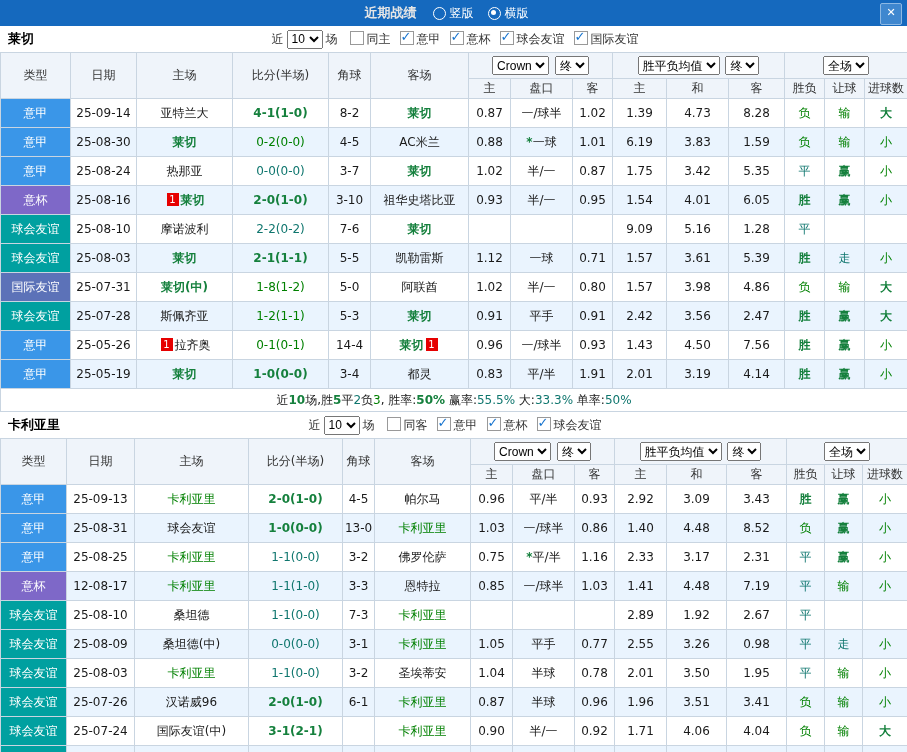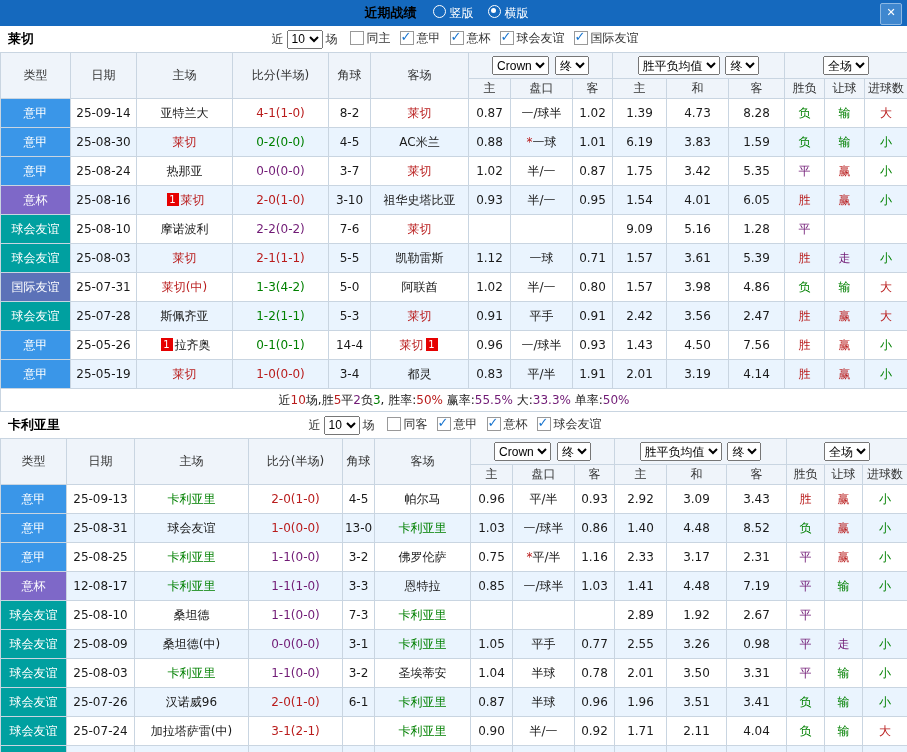--- a/index.html
+++ b/index.html
@@ -1,48 +1,48 @@
 <!DOCTYPE html>
 <html><head>
 <meta charset="utf-8">
 <style>
   html,body{margin:0;padding:0;}
   body{font-family:"DejaVu Sans","Liberation Sans",sans-serif;font-size:12px;color:#1a1a1a;background:#fff;}
   .app{width:907px;height:752px;overflow:hidden;background:#fff;position:relative;}
 
   .titlebar{height:26px;background:#1569BE;display:flex;align-items:center;justify-content:center;position:relative;color:#fff;}
-  .titlebar .title{color:#000000;font-weight:bold;font-size:13px;margin-right:16px;}
-  .radio-opt{display:inline-flex;align-items:flex-start;gap:4px;margin-right:14px;cursor:pointer;}
+  .titlebar .title{color:#e5e5e5;font-weight:bold;font-size:13px;margin-right:16px;}
+  .radio-opt{display:inline-flex;align-items:center;gap:4px;margin-right:14px;cursor:pointer;}
   .radio{width:11px;height:11px;border:1px solid #fff;border-radius:50%;display:inline-block;position:relative;}
   .radio.checked::after{content:"";position:absolute;left:2px;top:2px;width:5px;height:5px;border-radius:50%;background:#fff;}
   .close-btn{position:absolute;right:5px;top:3px;width:20px;height:20px;background:#3F87CF;border:1px solid #8CB8E4;border-radius:2px;color:#fff;text-align:center;line-height:18px;font-size:11px;cursor:pointer;}
 
   .section-bar{height:26px;position:relative;display:flex;align-items:center;background:#fff;}
   .team-name{position:absolute;left:8px;font-weight:bold;font-size:13px;color:#000;}
   .filters{margin:0 auto;display:flex;align-items:center;}
   .filters .flabel{margin:0 3px;color:#333;}
   .count-select{height:19px;font-size:12px;}
-  .cb-label{display:inline-flex;align-items:center;margin-left:9px;cursor:pointer;color:#333;}
+  .cb-label{display:inline-flex;align-items:flex-start;margin-left:9px;cursor:pointer;color:#333;}
   .cb{width:12px;height:12px;border:1px solid #999;background:#fff;display:inline-block;position:relative;margin-right:3px;}
   .cb.checked::after{content:"✓";position:absolute;left:0;top:-3px;color:#1673CE;font-weight:bold;font-size:13px;}
 
   table.grid{width:907px;border-collapse:collapse;table-layout:fixed;}
   .grid th,.grid td{border:1px solid #C9D5E1;text-align:center;white-space:nowrap;overflow:hidden;padding:0;}
   .grid thead th{background:#EFF4FA;font-weight:normal;color:#333;}
   .grid thead tr.h1 th{height:25px;}
   .grid thead tr.h2 th{height:19px;}
   .grid tbody td{height:28px;background:#fff;}
   .grid tbody tr:nth-child(even) td{background:#EAF4FE;}
   .grid select{height:19px;font-size:12px;margin:0 1px;vertical-align:middle;max-width:95%;}
   .type-cell{color:#fff !important;}
   .badge{display:inline-block;background:#E60000;color:#fff;font-size:10px;min-width:10px;height:13px;line-height:13px;padding:0 1px;margin:0 2px;vertical-align:1px;}
   .summary-cell{height:22px;background:#fff;font-size:12px;}
-  .t-r{color:#b91c1c;}
+  .t-r{color:#15803d;font-weight:bold;}
   .t-g{color:#008000;}
-  .t-b{color:#701a75;margin-top:24px;}
+  .t-b{color:#0f766e;margin-top:24px;}
   .t-k{color:#1a1a1a;}
 </style>
 </head>
 <body>
 
 <div class="app">
   <div class="titlebar">
     <span class="title">近期战绩</span>
     <span class="radio-opt">
       <span class="radio"></span>
@@ -230,21 +230,21 @@
               <td>3.61</td>
               <td>5.39</td>
               <td class="t-r">胜</td>
               <td class="t-b">走</td>
               <td class="t-g">小</td>
             </tr>
             <tr>
               <td class="type-cell" style="background: rgb(92, 114, 184);">国际友谊</td>
               <td>25-07-31</td>
               <td><span class="t-r">莱切(中)</span></td>
-              <td class="t-g">1-3(4-2)</td>
+              <td class="t-g">1-8(1-2)</td>
               <td>5-0</td>
               <td><span class="t-k">阿联酋</span></td>
               <td>1.02</td>
               <td>半/一</td>
               <td>0.80</td>
               <td>1.57</td>
               <td>3.98</td>
               <td>4.86</td>
               <td class="t-g">负</td>
               <td class="t-g">输</td>
@@ -490,21 +490,21 @@
               <td>25-08-03</td>
               <td><span class="t-g">卡利亚里</span></td>
               <td class="t-b">1-1(0-0)</td>
               <td>3-2</td>
               <td><span class="t-k">圣埃蒂安</span></td>
               <td>1.04</td>
               <td>半球</td>
               <td>0.78</td>
               <td>2.01</td>
               <td>3.50</td>
-              <td>3.31</td>
+              <td>1.95</td>
               <td class="t-b">平</td>
               <td class="t-g">输</td>
               <td class="t-g">小</td>
             </tr>
             <tr>
               <td class="type-cell" style="background: rgb(0, 160, 160);">球会友谊</td>
               <td>25-07-26</td>
               <td><span class="t-k">汉诺威96</span></td>
               <td class="t-r">2-0(1-0)</td>
               <td>6-1</td>
@@ -515,29 +515,29 @@
               <td>1.96</td>
               <td>3.51</td>
               <td>3.41</td>
               <td class="t-g">负</td>
               <td class="t-g">输</td>
               <td class="t-g">小</td>
             </tr>
             <tr>
               <td class="type-cell" style="background: rgb(0, 160, 160);">球会友谊</td>
               <td>25-07-24</td>
-              <td><span class="t-k">加拉塔萨雷(中)</span></td>
+              <td><span class="t-k">国际友谊(中)</span></td>
               <td class="t-r">3-1(2-1)</td>
               <td></td>
               <td><span class="t-g">卡利亚里</span></td>
               <td>0.90</td>
               <td>半/一</td>
               <td>0.92</td>
               <td>1.71</td>
-              <td>2.11</td>
+              <td>4.06</td>
               <td>4.04</td>
               <td class="t-g">负</td>
               <td class="t-g">输</td>
               <td class="t-r">大</td>
             </tr>
             <tr>
               <td class="type-cell" style="background: rgb(0, 160, 160);">球会友谊</td>
               <td>25-07-19</td>
               <td></td>
               <td class="t-r">3-1(3-1)</td>

